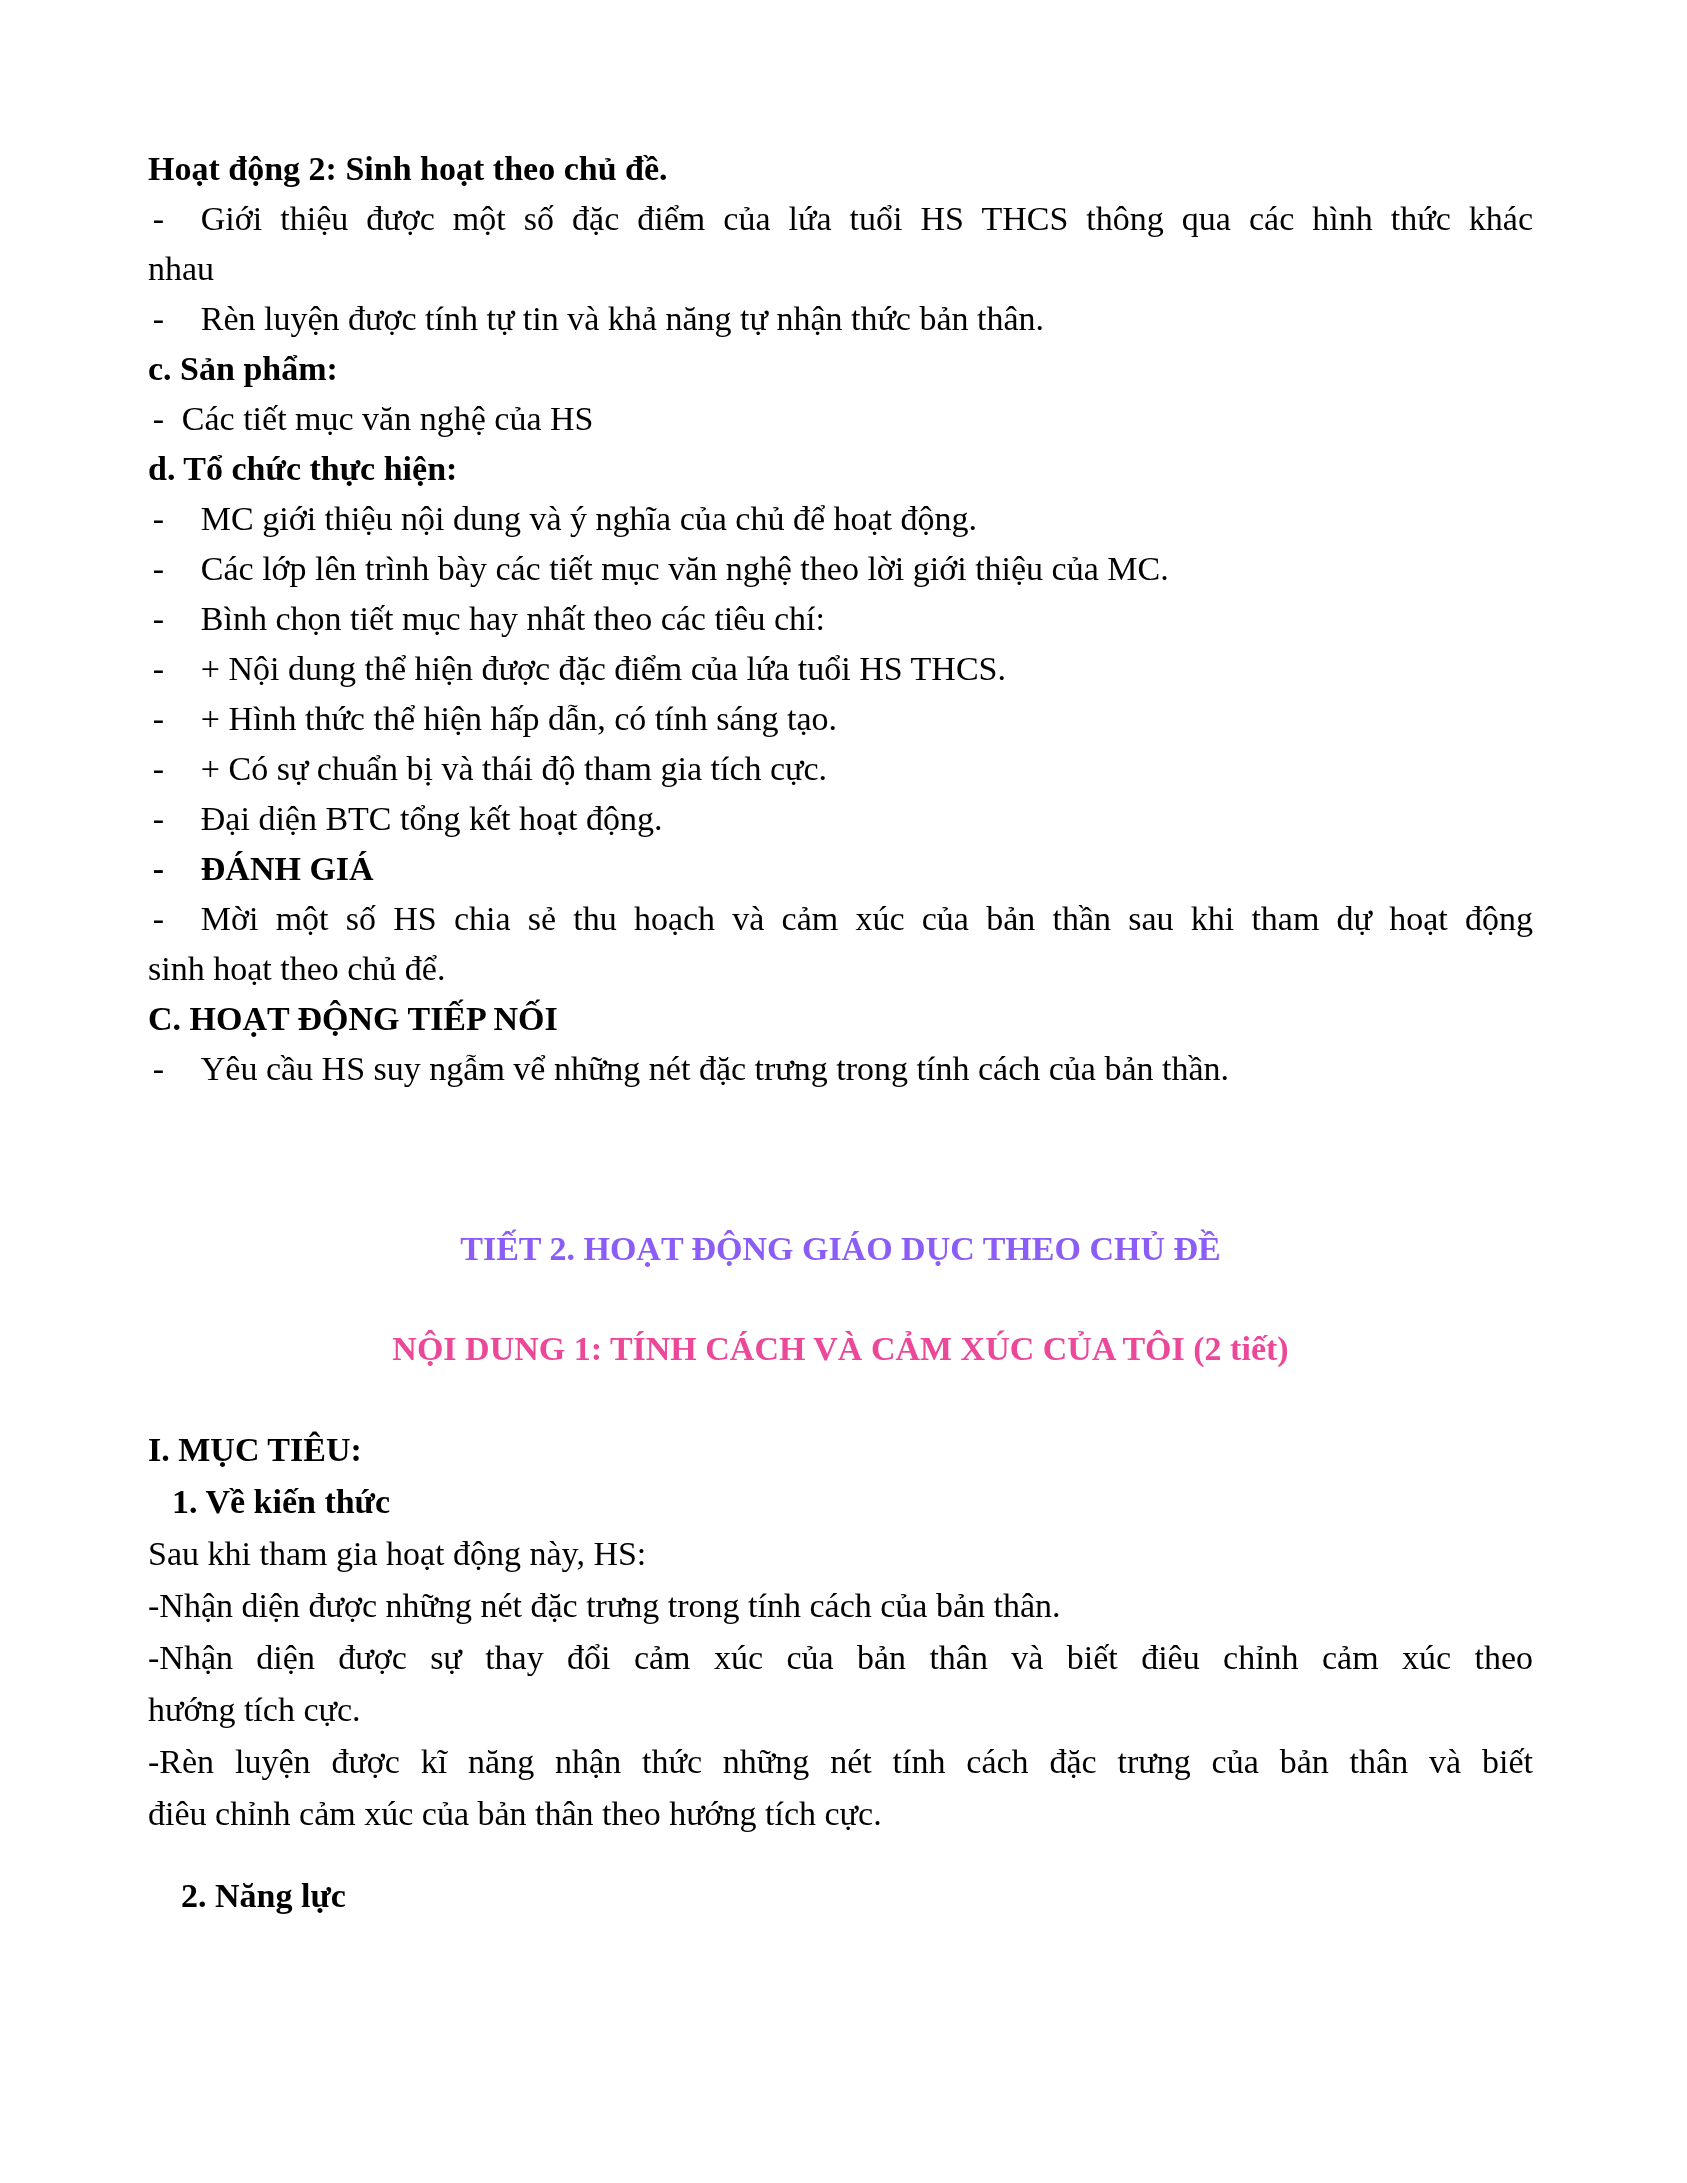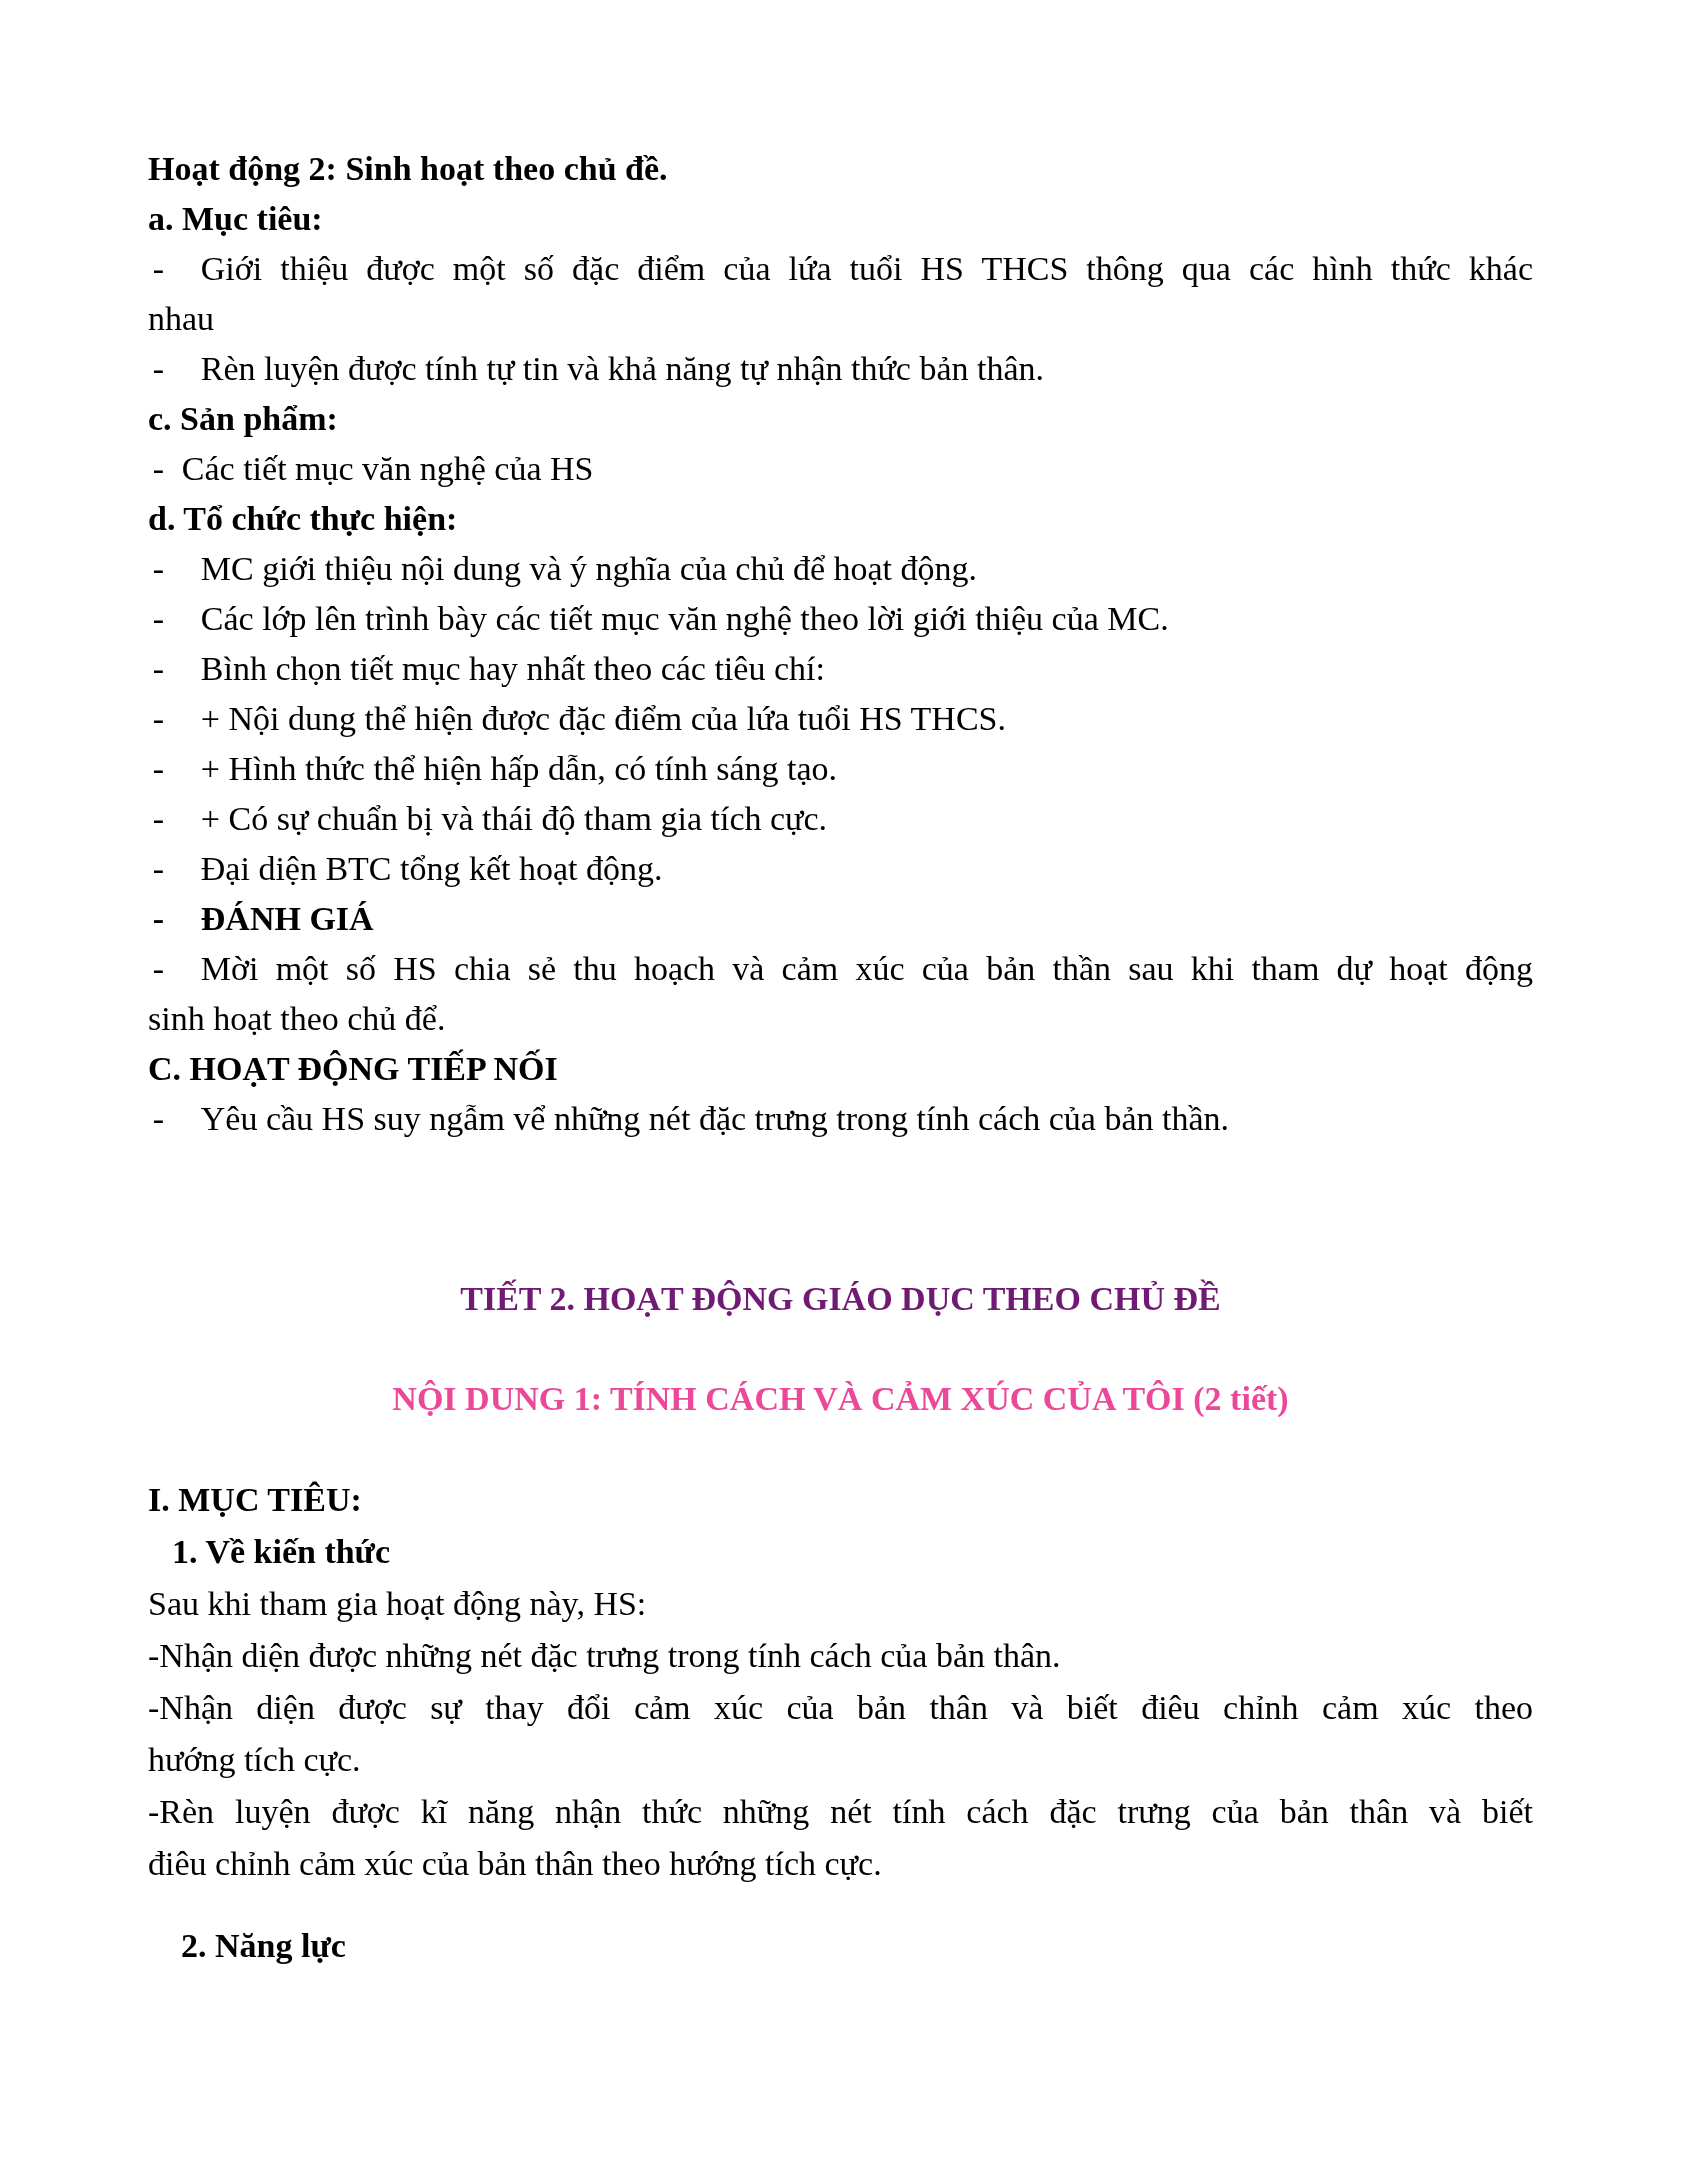--- a/index.html
+++ b/index.html
@@ -30,42 +30,41 @@
   .sec2 { margin-top:50px; }
 </style>
 </head>
 <body>
 
 <div class="page">
   <div class="doc">
 
     <div id="body-lines">
         <div class="line b"><span>Hoạt động 2: Sinh hoạt theo chủ đề.</span></div>
-        <div class="line b"><span>a. Mục tiêu:</span></div>
         <div class="line jline"><span class="marker tab">-</span><span>Giới thiệu được một số đặc điểm của lứa tuổi HS THCS thông qua các hình thức khác</span></div>
         <div class="line"><span>nhau</span></div>
         <div class="line"><span class="marker tab">-</span><span>Rèn luyện được tính tự tin và khả năng tự nhận thức bản thân.</span></div>
         <div class="line b"><span>c. Sản phẩm:</span></div>
         <div class="line"><span class="marker small">-</span><span>Các tiết mục văn nghệ của HS</span></div>
         <div class="line b"><span>d. Tổ chức thực hiện:</span></div>
         <div class="line"><span class="marker tab">-</span><span>MC giới thiệu nội dung và ý nghĩa của chủ để hoạt động.</span></div>
         <div class="line"><span class="marker tab">-</span><span>Các lớp lên trình bày các tiết mục văn nghệ theo lời giới thiệu của MC.</span></div>
         <div class="line"><span class="marker tab">-</span><span>Bình chọn tiết mục hay nhất theo các tiêu chí:</span></div>
         <div class="line"><span class="marker tab">-</span><span>+ Nội dung thể hiện được đặc điểm của lứa tuổi HS THCS.</span></div>
         <div class="line"><span class="marker tab">-</span><span>+ Hình thức thể hiện hấp dẫn, có tính sáng tạo.</span></div>
         <div class="line"><span class="marker tab">-</span><span>+ Có sự chuẩn bị và thái độ tham gia tích cực.</span></div>
         <div class="line"><span class="marker tab">-</span><span>Đại diện BTC tổng kết hoạt động.</span></div>
         <div class="line b"><span class="marker tab">-</span><span>ĐÁNH GIÁ</span></div>
         <div class="line jline"><span class="marker tab">-</span><span>Mời một số HS chia sẻ thu hoạch và cảm xúc của bản thần sau khi tham dự hoạt động</span></div>
         <div class="line"><span>sinh hoạt theo chủ để.</span></div>
         <div class="line b"><span>C. HOẠT ĐỘNG TIẾP NỐI</span></div>
         <div class="line"><span class="marker tab">-</span><span>Yêu cầu HS suy ngẫm vể những nét đặc trưng trong tính cách của bản thần.</span></div>
       </div>
 
-    <div class="heading-blue" id="heading1" style="color: #701a75;">TIẾT 2. HOẠT ĐỘNG GIÁO DỤC THEO CHỦ ĐỀ</div>
+    <div class="heading-blue" id="heading1" style="color: #8b5cf6;">TIẾT 2. HOẠT ĐỘNG GIÁO DỤC THEO CHỦ ĐỀ</div>
 
     <div class="heading-blue" id="heading2" style="color: #ec4899;">NỘI DUNG 1: TÍNH CÁCH VÀ CẢM XÚC CỦA TÔI (2 tiết)</div>
 
     <div id="section2-lines" class="sec2">
         <div class="line b"><span>I. MỤC TIÊU:</span></div>
         <div class="line b" style="padding-left: 24px;"><span>1. Về kiến thức</span></div>
         <div class="line"><span>Sau khi tham gia hoạt động này, HS:</span></div>
         <div class="line"><span>-Nhận diện được những nét đặc trưng trong tính cách của bản thân.</span></div>
         <div class="line jline"><span>-Nhận diện được sự thay đổi cảm xúc của bản thân và biết điêu chỉnh cảm xúc theo</span></div>
         <div class="line"><span>hướng tích cực.</span></div>

